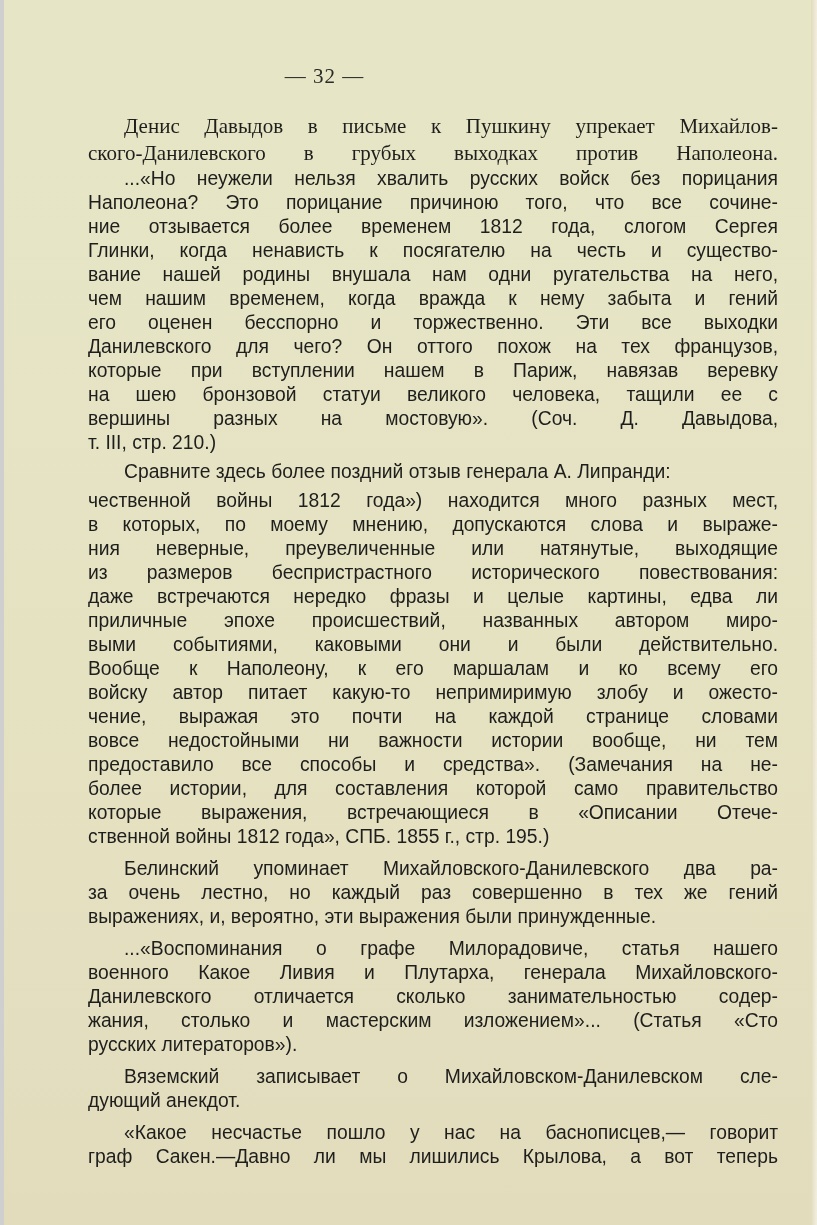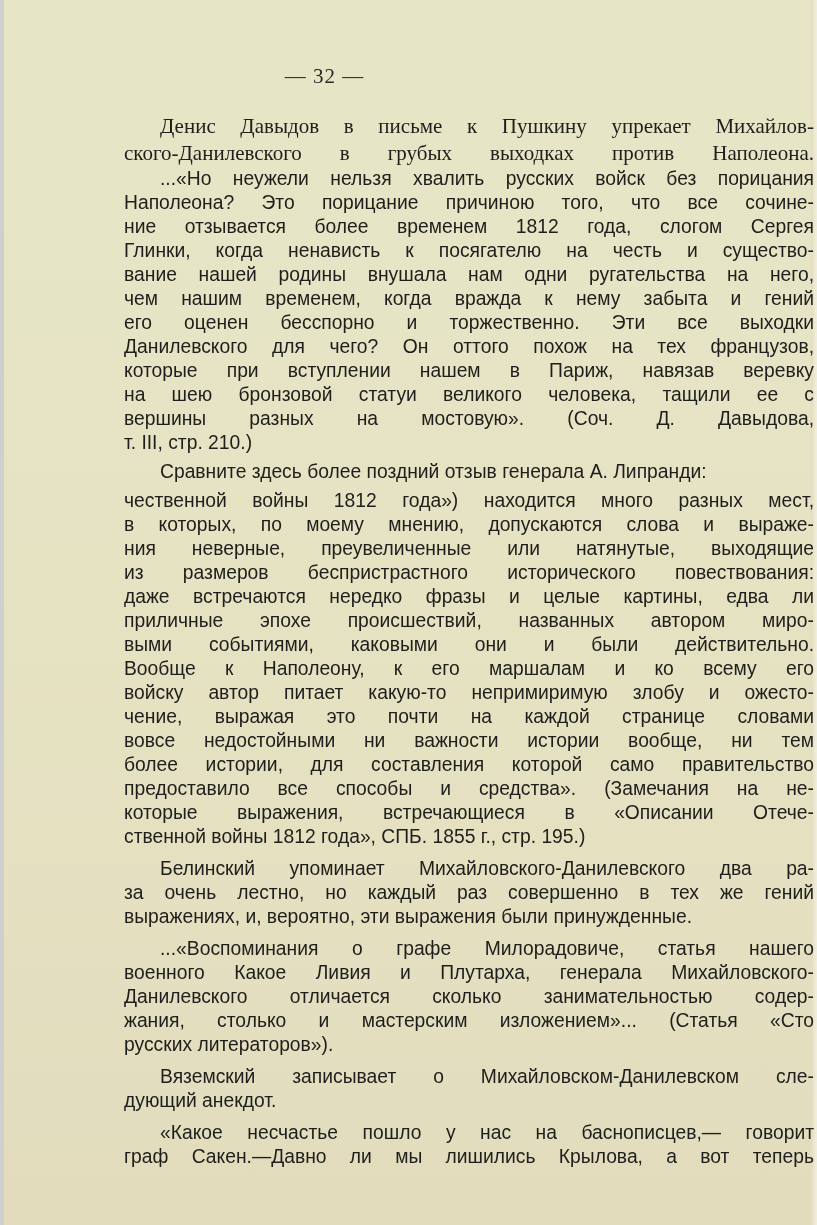--- a/index.html
+++ b/index.html
@@ -26,21 +26,20 @@
     font-family: "Liberation Serif", serif;
     font-size: 21px; color: #2a2a26;
     letter-spacing: 1px;
   }
   .text {
     position: absolute; left: 88px; top: 113px; width: 690px;
     font-family: "Liberation Sans", sans-serif;
     font-size: 19.3px; line-height: 24px;
     color: #1e1e1c;
     text-align: justify;
-    margin-left: 36px;
   }
   .line {
     display: block; white-space: nowrap;
     text-align: justify; text-align-last: justify;
     height: 24px;
   }
   .line.indent { padding-left: 36px; }
   .line.last { text-align-last: left; }
   .line.serif {
     font-family: "Liberation Serif", serif; font-size: 21px; height: 27px; line-height: 27px;
@@ -91,22 +90,22 @@
     <span class="line">в которых, по моему мнению, допускаются слова и выраже-</span>
     <span class="line">ния неверные, преувеличенные или натянутые, выходящие</span>
     <span class="line">из размеров беспристрастного исторического повествования:</span>
     <span class="line">даже встречаются нередко фразы и целые картины, едва ли</span>
     <span class="line">приличные эпохе происшествий, названных автором миро-</span>
     <span class="line">выми событиями, каковыми они и были действительно.</span>
     <span class="line">Вообще к Наполеону, к его маршалам и ко всему его</span>
     <span class="line">войску автор питает какую-то непримиримую злобу и ожесто-</span>
     <span class="line">чение, выражая это почти на каждой странице словами</span>
     <span class="line">вовсе недостойными ни важности истории вообще, ни тем</span>
+    <span class="line">предоставило все способы и средства». (Замечания на не-</span>
     <span class="line">более истории, для составления которой само правительство</span>
-    <span class="line">предоставило все способы и средства». (Замечания на не-</span>
     <span class="line">которые выражения, встречающиеся в «Описании Отече-</span>
     <span class="line last">ственной войны 1812 года», СПБ. 1855 г., стр. 195.)</span>
   </div>
   <span class="gap"></span>
 
   <div>
     <span class="line indent">Белинский упоминает Михайловского-Данилевского два ра-</span>
     <span class="line">за очень лестно, но каждый раз совершенно в тех же гений</span>
     <span class="line last">выражениях, и, вероятно, эти выражения были принужденные.</span>
   </div>

